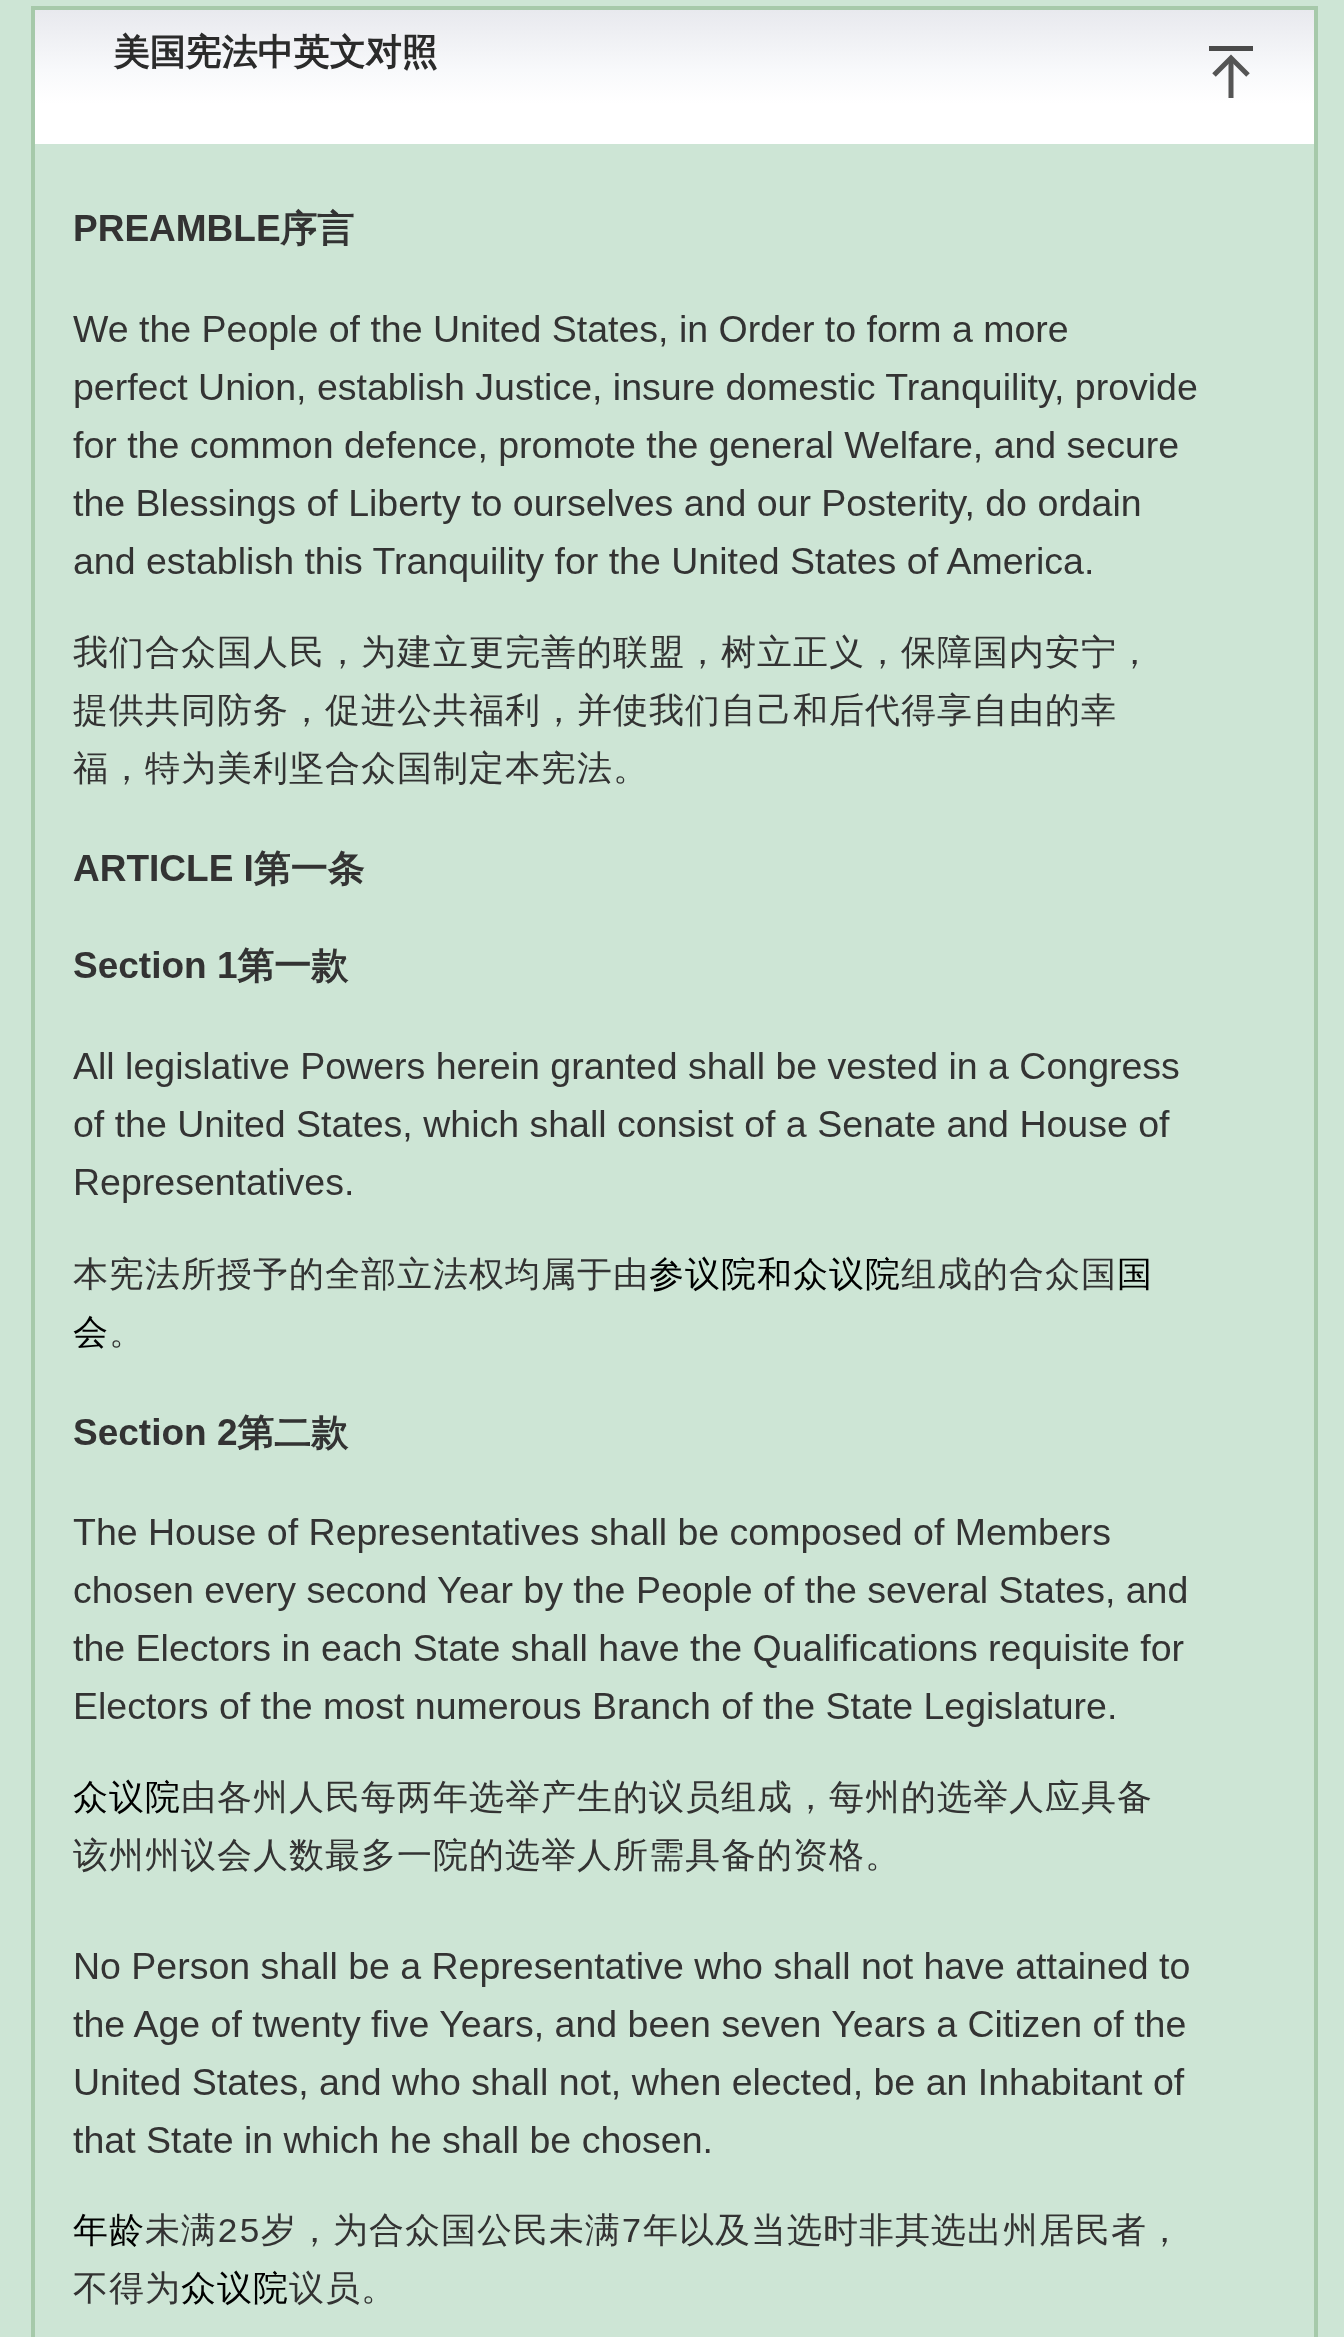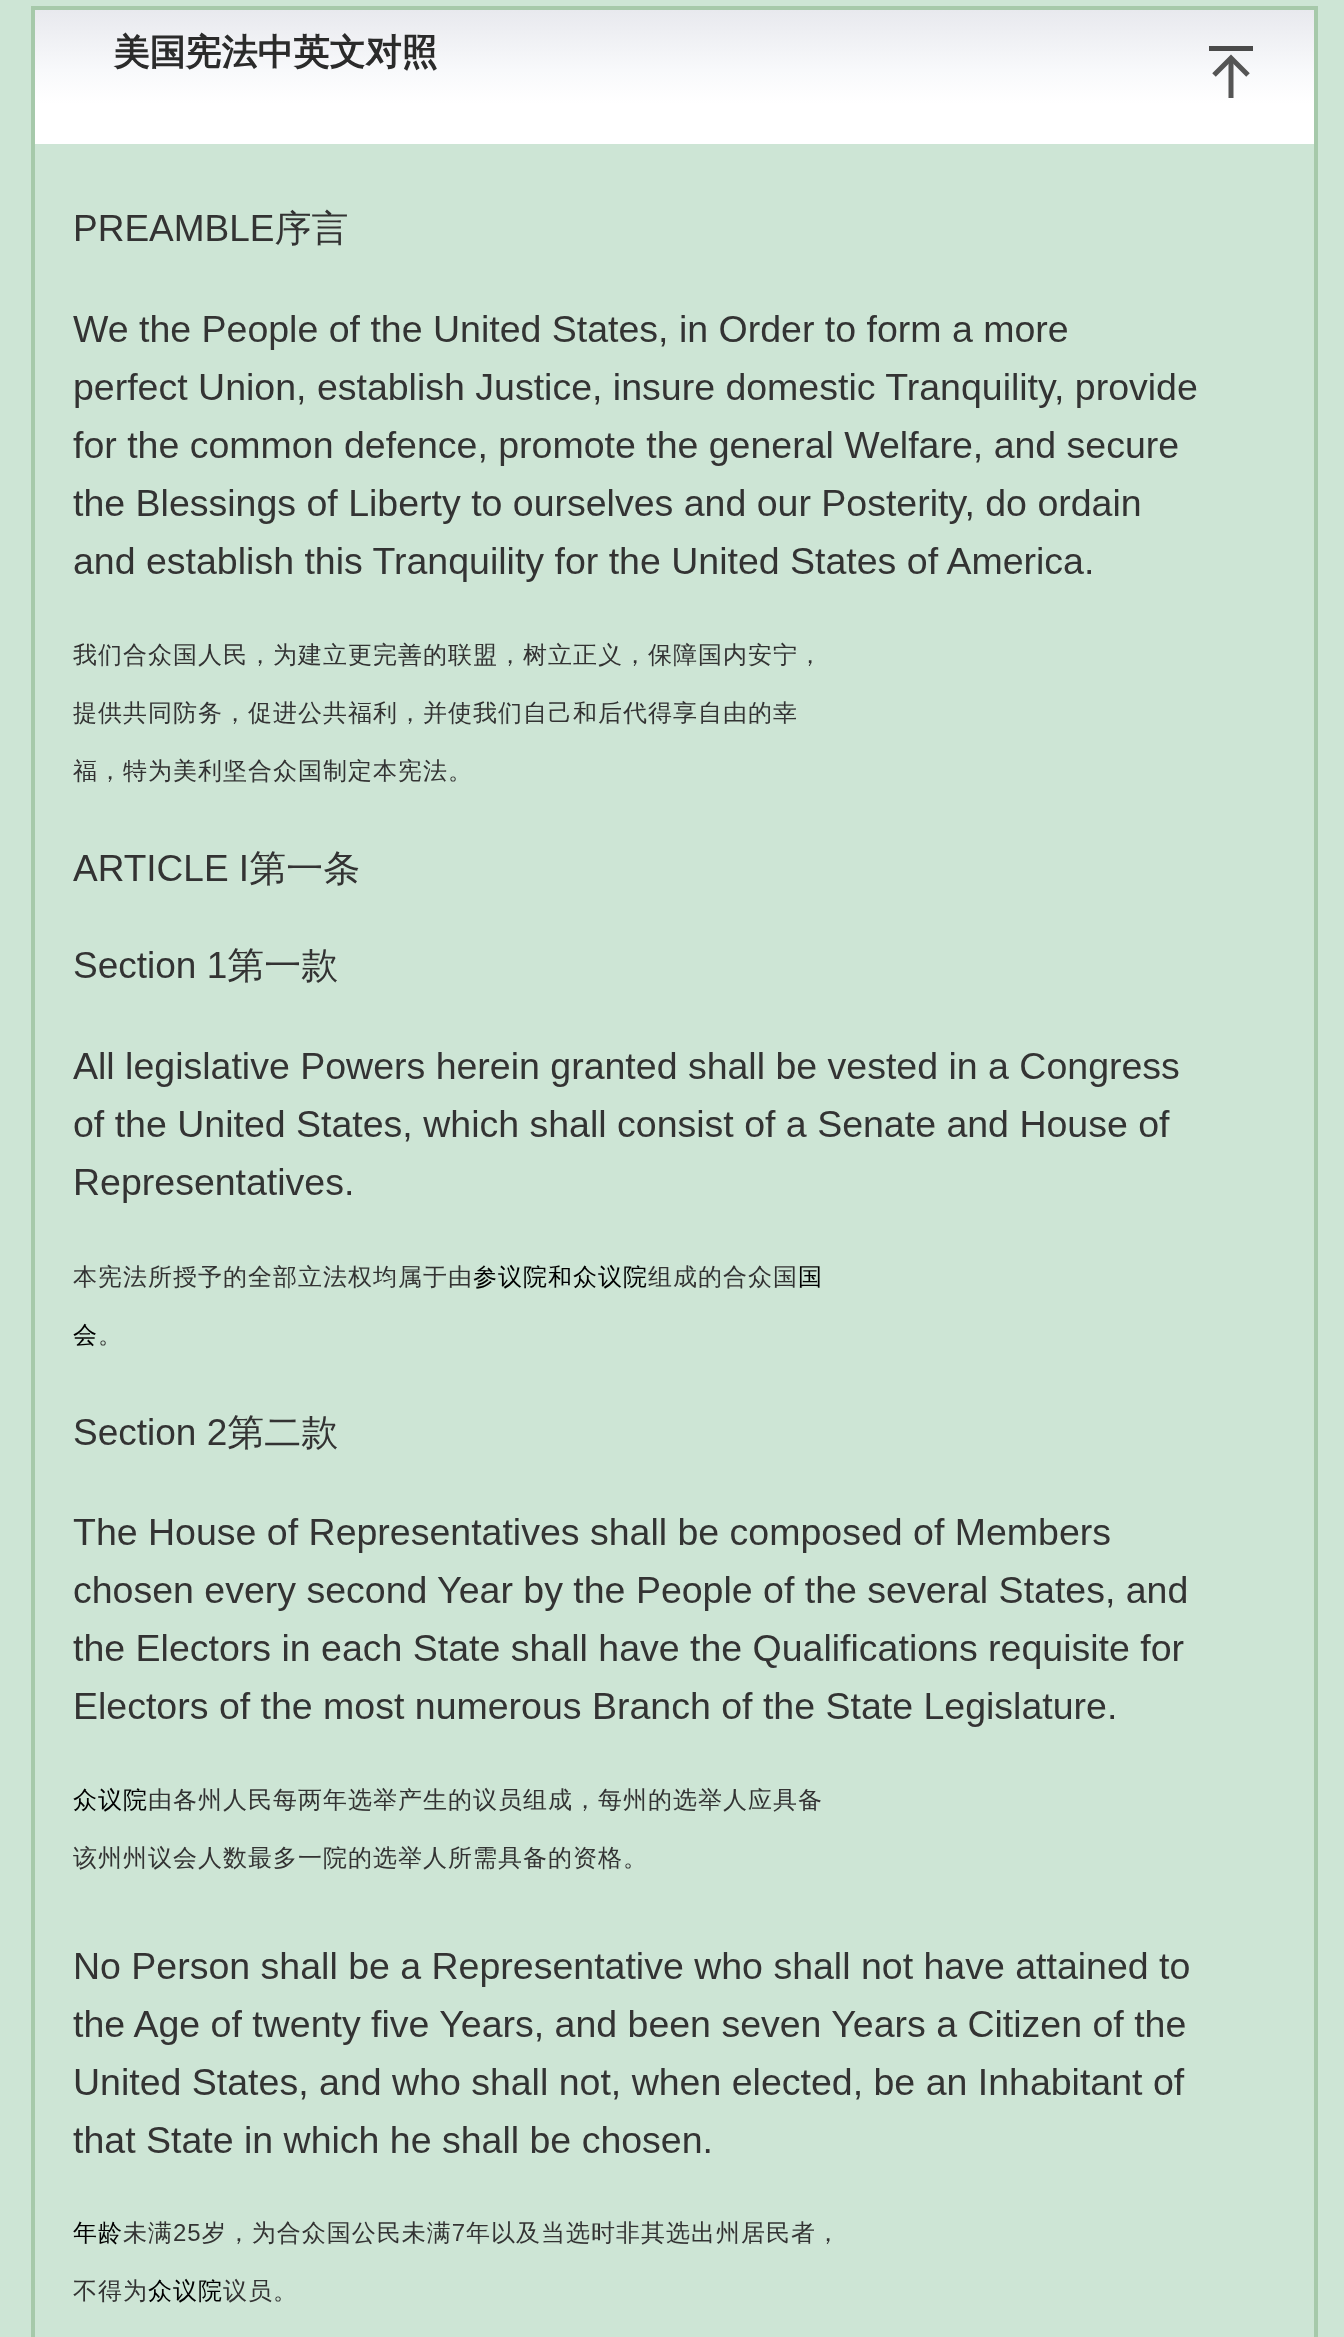--- a/index.html
+++ b/index.html
@@ -48,41 +48,41 @@
     cursor: pointer;
   }
   .content {
     position: absolute;
     left: 38px;
     top: 111px;
     width: 1235px;
   }
   .h {
     font-family: "Liberation Sans", "DejaVu Sans", sans-serif;
-    font-weight: normal;
+    font-weight: bold;
     font-size: 37px;
     line-height: 52px;
     color: #333333;
     margin: 0;
     position: absolute;
     left: 0;
   }
   .p {
     font-family: "Liberation Sans", "DejaVu Sans", sans-serif;
     font-size: 37.5px;
     line-height: 58px;
     color: #333333;
     margin: 0;
     position: absolute;
     left: 0;
     width: 1235px;
   }
   .p.zh {
-    font-family: Liberation Sans, sans-serif;
-    font-size: 24px;
+    font-family: Liberation Mono, monospace;
+    font-size: 35px;
     letter-spacing: 1px;
   }
   .kw { color: #000000; cursor: pointer; margin-top: 16px; }
 </style>
 </head>
 <body>
 
 <div class="frame">
   <div class="header">
     <div class="header-title">美国宪法中英文对照</div>

